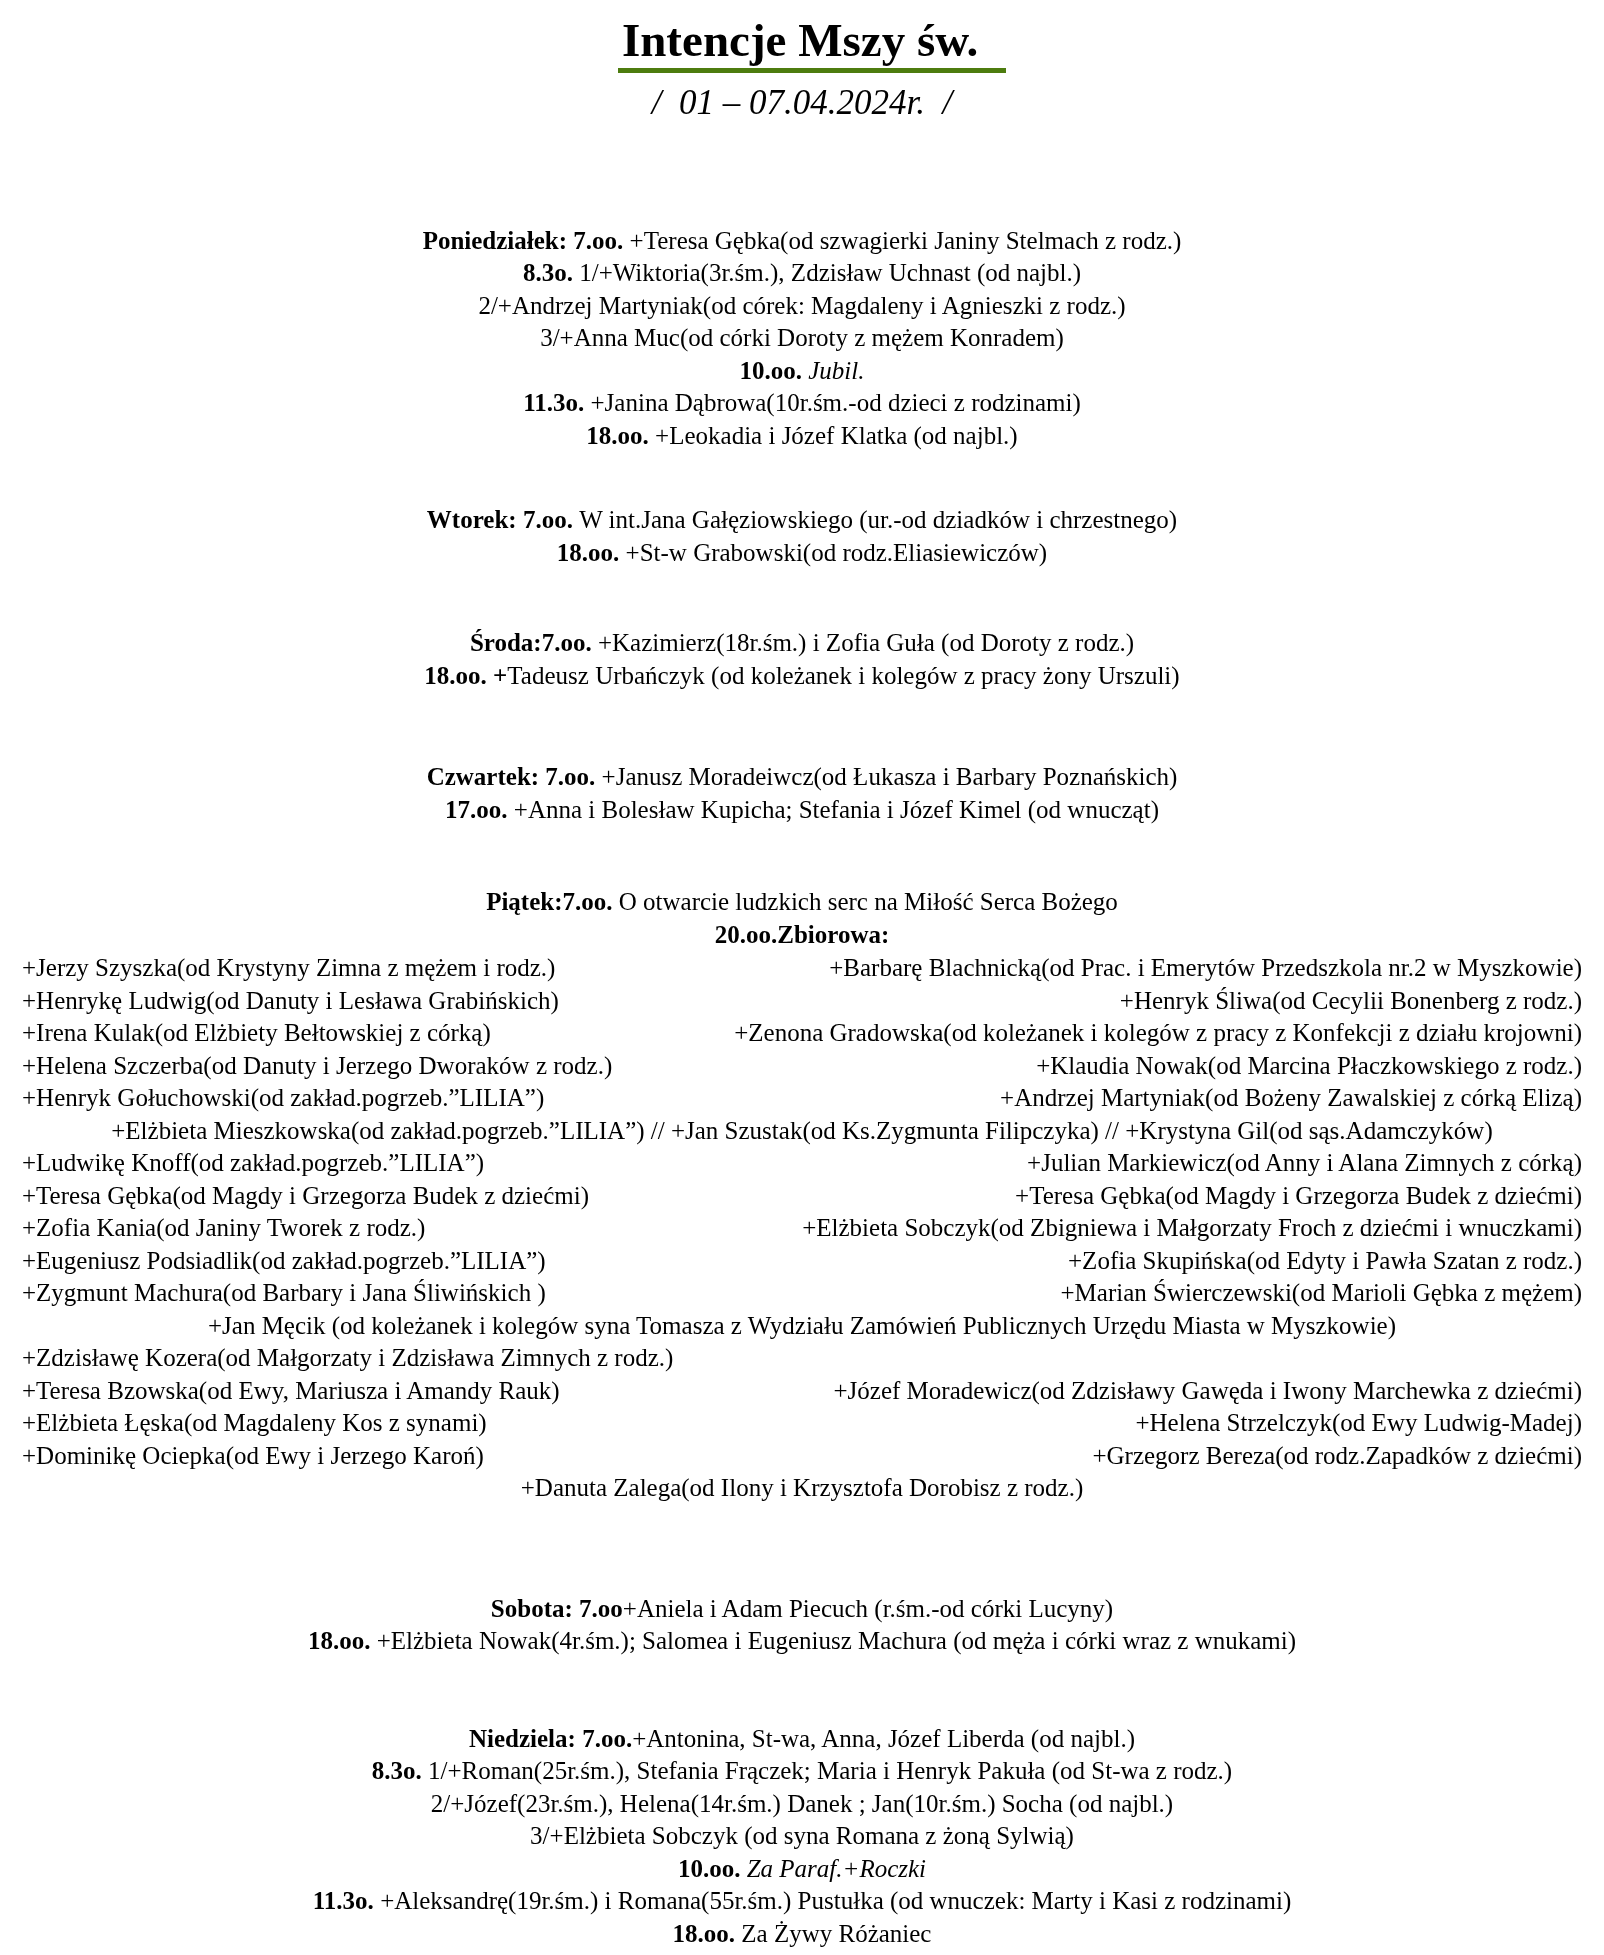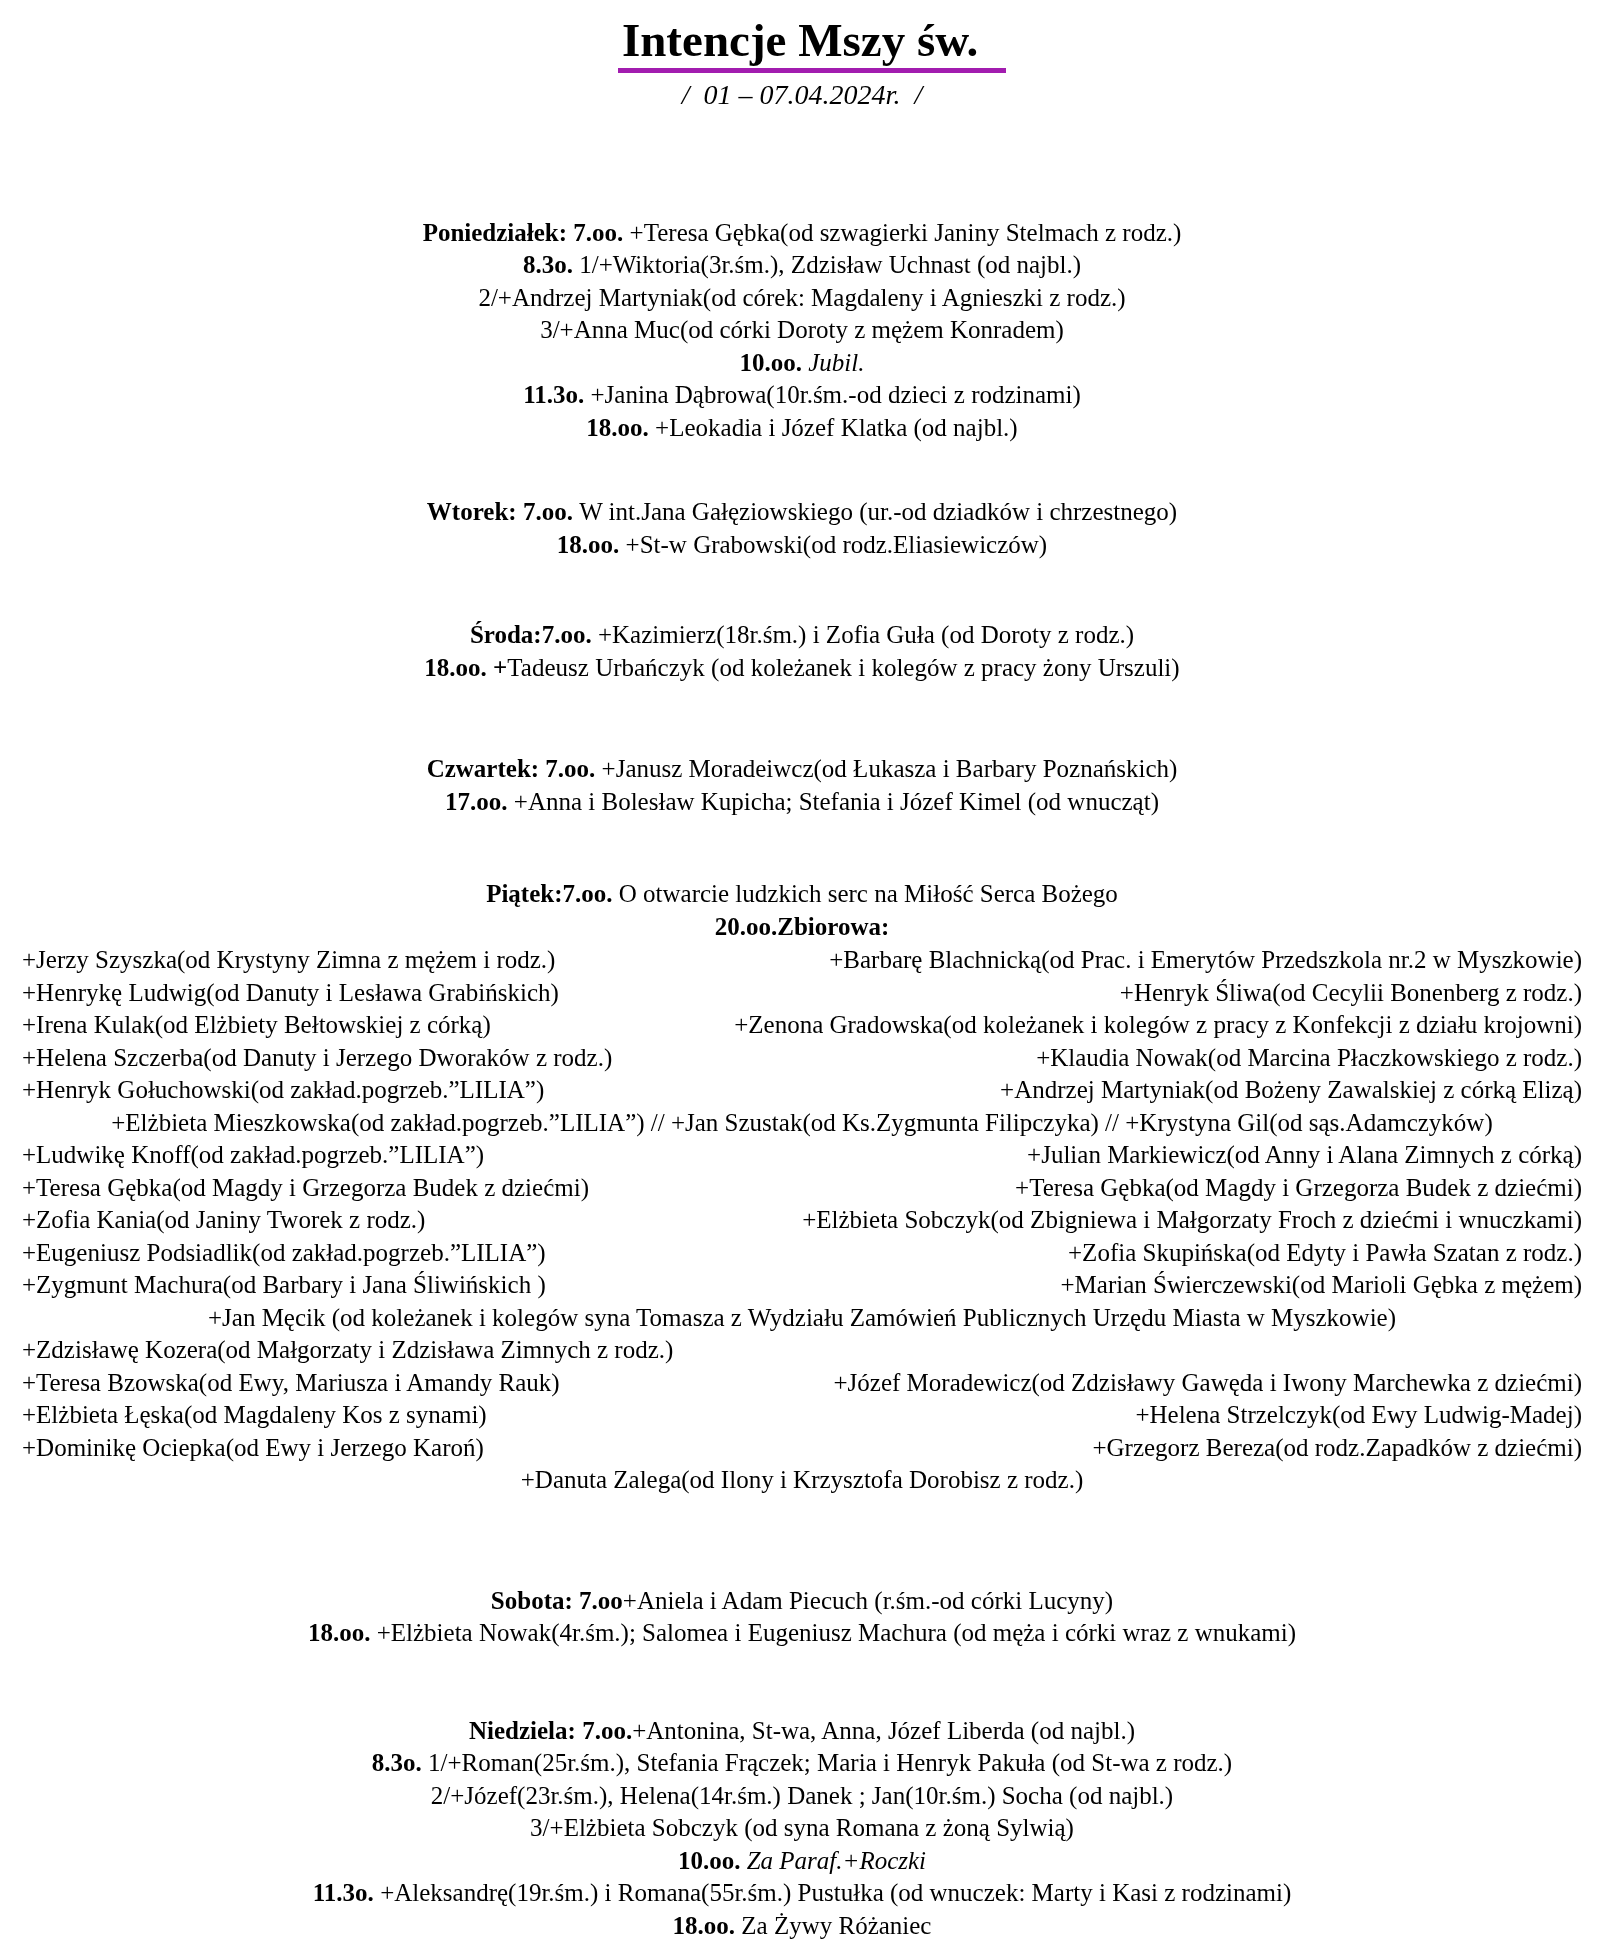--- a/index.html
+++ b/index.html
@@ -15,31 +15,31 @@
     color: #000000;
     font-family: "Liberation Serif", serif;
     overflow: hidden;
   }
   .title-wrap { text-align: center; }
   .title {
     display: inline-block;
     font-size: 47px;
     font-weight: bold;
     line-height: 1.12;
-    border-bottom: 5px solid #a21caf;
+    border-bottom: 5px solid #4d7c0f;
     padding: 0 16px 1px 4px;
     white-space: pre;
     margin-left: 20px;
   }
   .subtitle {
     text-align: center;
     font-style: italic;
-    font-size: 28px;
+    font-size: 35px;
     line-height: 44px;
-    margin-top: 0;
+    margin-top: 8px;
     white-space: pre;
   }
   .day-section { margin-top: 60px; }
   #day-poniedzialek { margin-top: 100px; }
   #day-wtorek     { margin-top: 52px; }
   #day-sroda      { margin-top: 58px; }
   #day-czwartek   { margin-top: 69px; }
   #day-piatek     { }
   #day-sobota     { margin-top: 88px; }
   #day-niedziela  { margin-top: 65px; }

